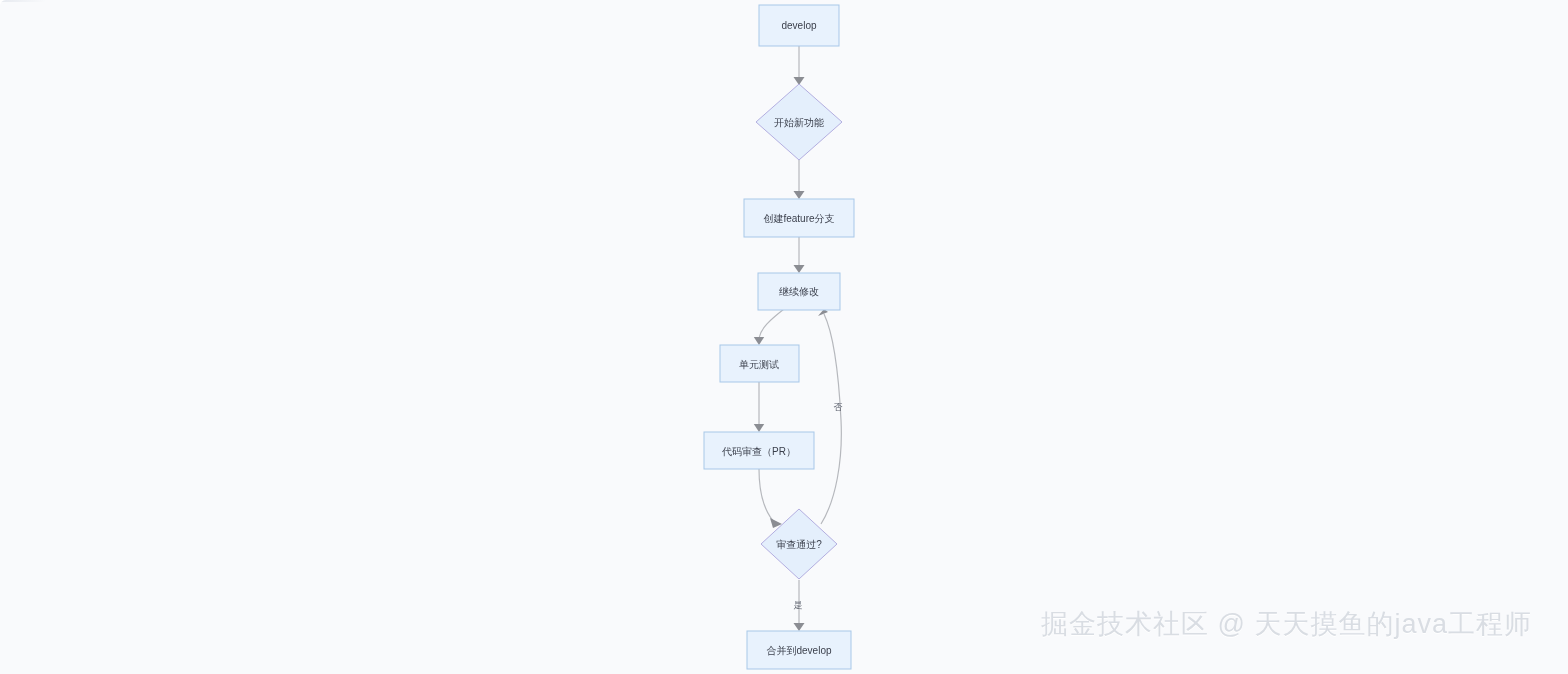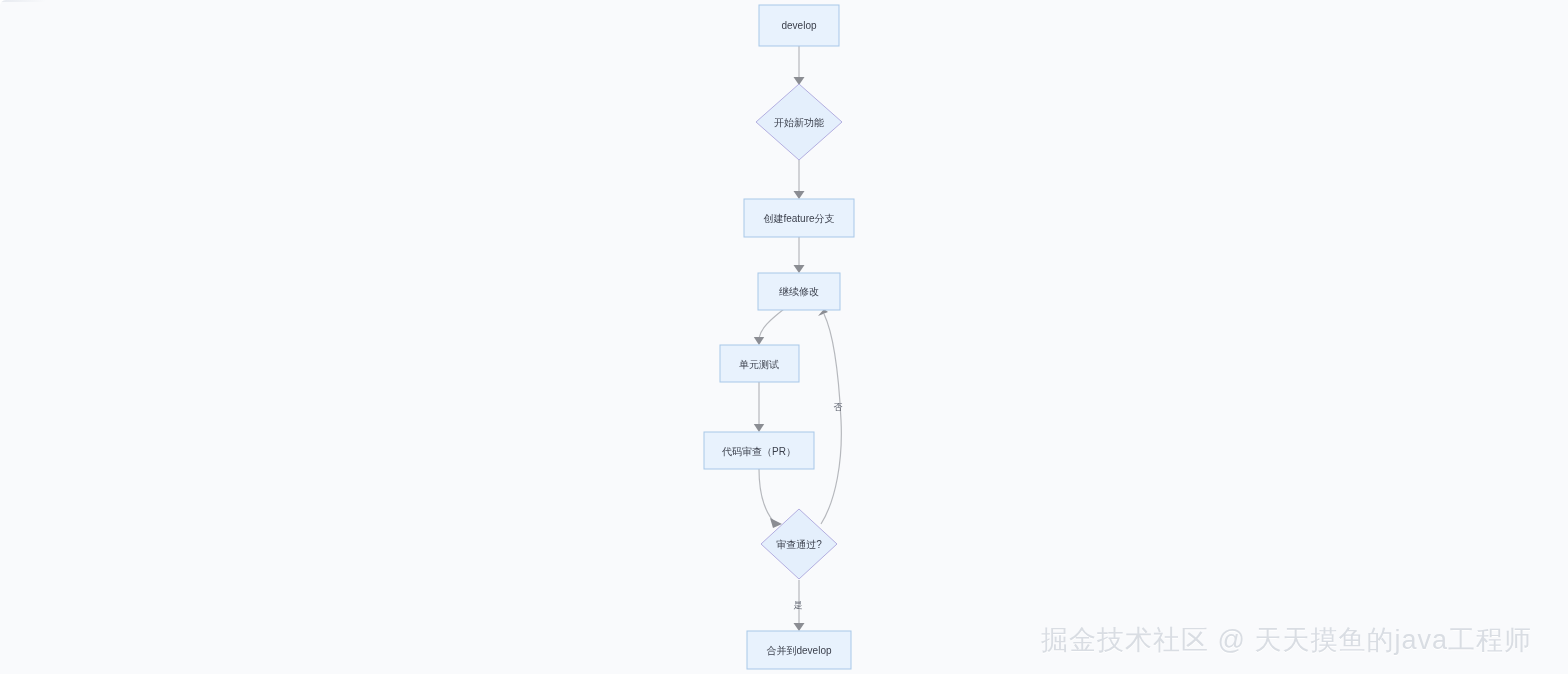--- a/index.html
+++ b/index.html
@@ -66,21 +66,21 @@
   .edge-label {
     font-family: "Liberation Sans", "DejaVu Sans", sans-serif;
     font-size: 9px;
     fill: #5a5f6b;
     text-anchor: middle;
     dominant-baseline: middle;
   }
   .watermark {
     position: absolute;
     right: 36px;
-    bottom: 16px;
+    bottom: 32px;
     font-family: "Liberation Sans", "DejaVu Sans", sans-serif;
     font-size: 27px;
     color: #d9dde3;
     letter-spacing: 1px;
     white-space: nowrap;
     user-select: none;
     text-shadow: 0 1px 0 #ffffff;
   }
 </style>
 </head>

